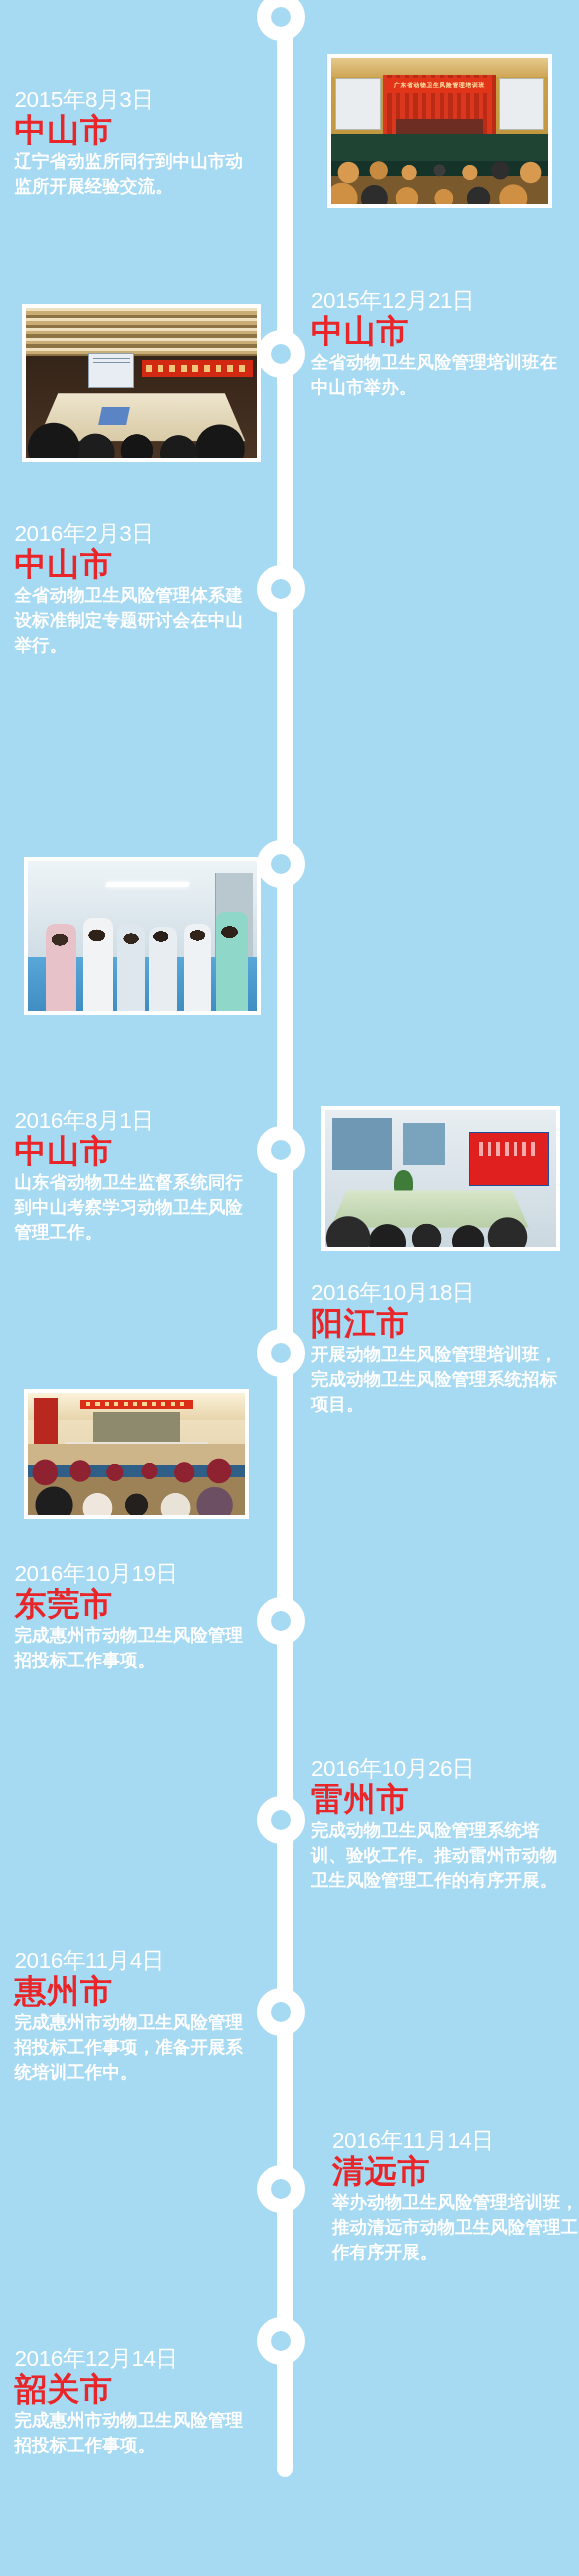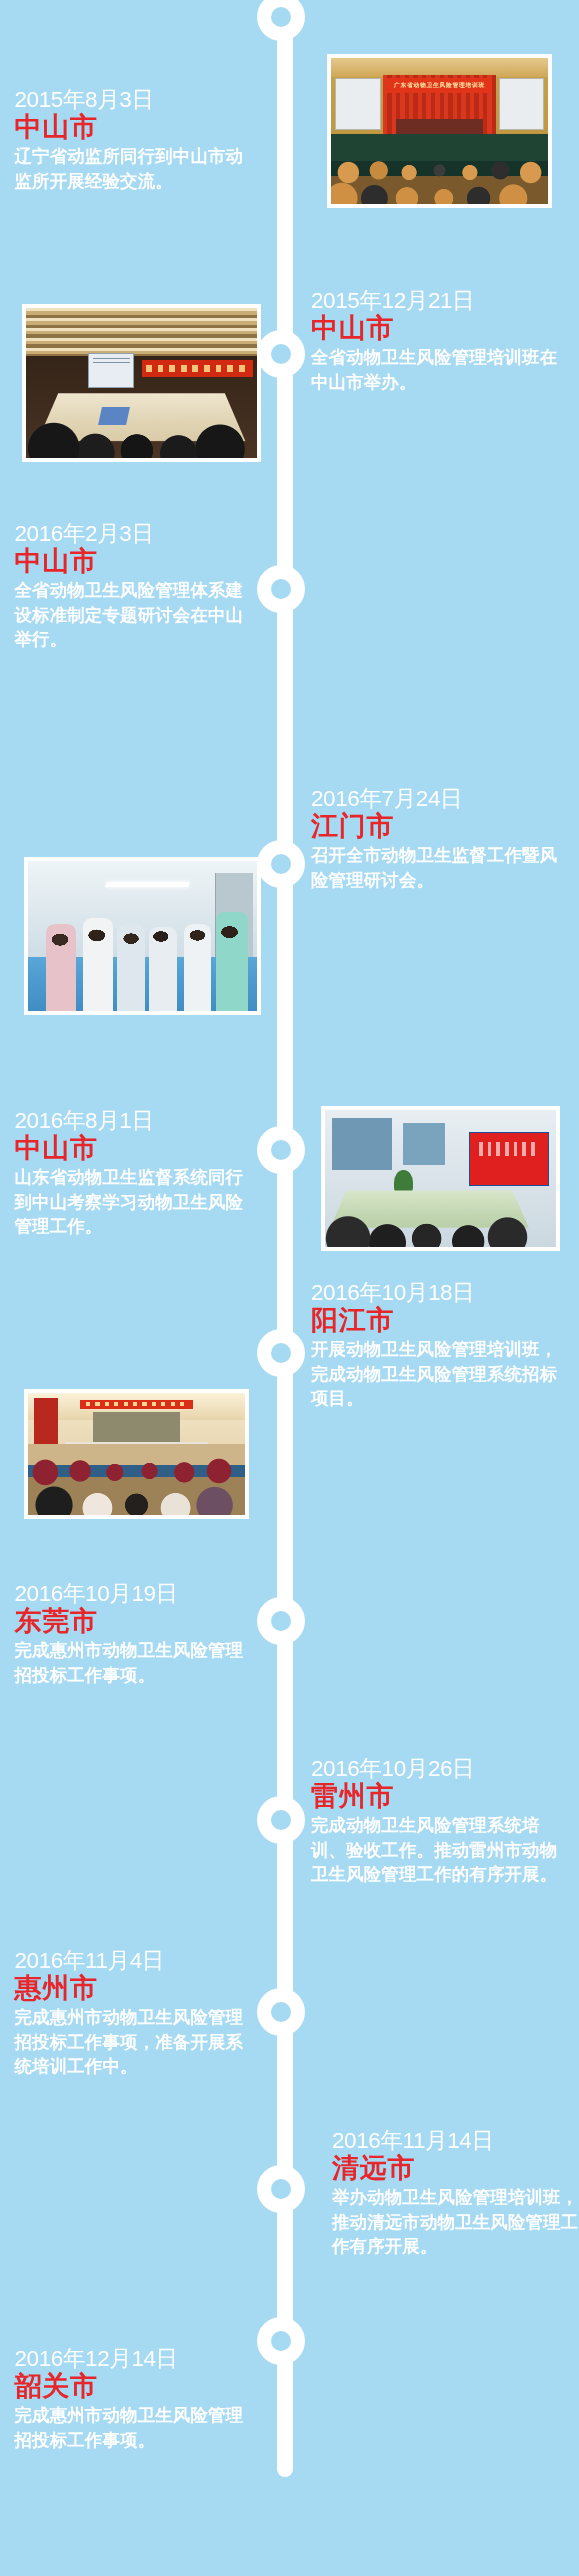--- a/index.html
+++ b/index.html
@@ -52,21 +52,21 @@
   .ev-date{
     font-size:22.5px;
     font-weight:normal;
     color:#ffffff;
     line-height:1.12;
     letter-spacing:-0.4px;
     margin:0 0 0.7px 0;
     white-space:nowrap;
   }
   .ev-city{
-    font-size:27px;
+    font-size:32px;
     font-weight:bold;
     color:#e8262a;
     line-height:1.1;
     letter-spacing:0.7px;
     margin:0 0 1.4px 0;
     white-space:nowrap;
   }
   .ev-desc{
     font-size:17.4px;
     font-weight:bold;
@@ -305,39 +305,34 @@
     <p class="ev-city">中山市</p>
     <p class="ev-desc">全省动物卫生风险管理培训班在中山市举办。</p>
   </div>
 
   <div class="event left" style="top:521px;">
     <p class="ev-date">2016年2月3日</p>
     <p class="ev-city">中山市</p>
     <p class="ev-desc">全省动物卫生风险管理体系建设标准制定专题研讨会在中山举行。</p>
   </div>
 
-  <div class="event right" style="top:786px;">
-    <p class="ev-date">2016年7月24日</p>
-    <p class="ev-city">江门市</p>
-    <p class="ev-desc">召开全市动物卫生监督工作暨风险管理研讨会。</p>
-  </div>
 
   <div class="event left" style="top:1108px;">
     <p class="ev-date">2016年8月1日</p>
     <p class="ev-city">中山市</p>
     <p class="ev-desc">山东省动物卫生监督系统同行到中山考察学习动物卫生风险管理工作。</p>
   </div>
 
   <div class="event right" style="top:1280px;">
     <p class="ev-date">2016年10月18日</p>
     <p class="ev-city">阳江市</p>
     <p class="ev-desc">开展动物卫生风险管理培训班，完成动物卫生风险管理系统招标项目。</p>
   </div>
 
-  <div class="event left" style="top:1561px;margin-top:20px;">
+  <div class="event left" style="top:1561px;">
     <p class="ev-date">2016年10月19日</p>
     <p class="ev-city">东莞市</p>
     <p class="ev-desc">完成惠州市动物卫生风险管理招投标工作事项。</p>
   </div>
 
   <div class="event right" style="top:1709px;margin-top:47px;">
     <p class="ev-date">2016年10月26日</p>
     <p class="ev-city">雷州市</p>
     <p class="ev-desc">完成动物卫生风险管理系统培训、验收工作。推动雷州市动物卫生风险管理工作的有序开展。</p>
   </div>

